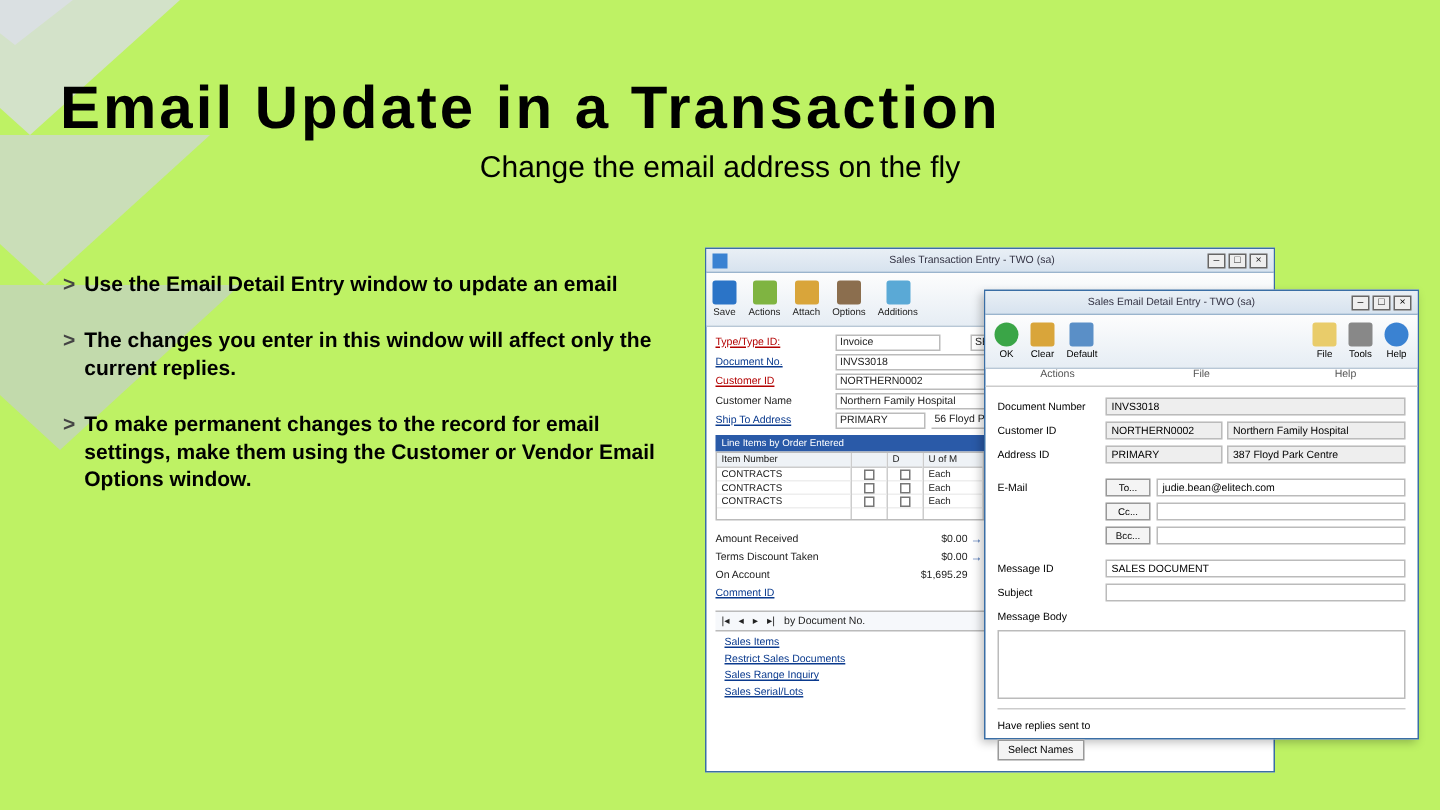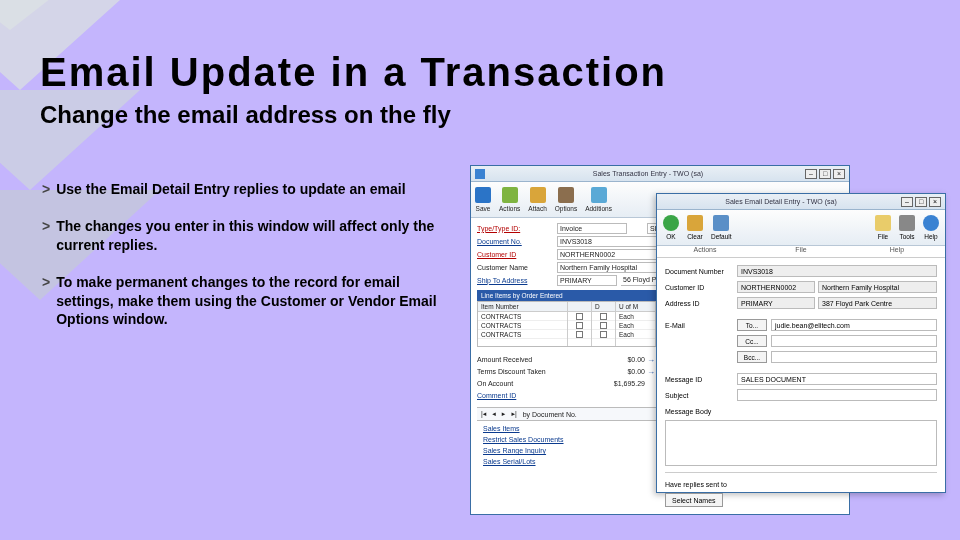--- a/index.html
+++ b/index.html
@@ -1,22 +1,22 @@
 <!DOCTYPE html>
 <html><head>
 <meta charset="utf-8">
 <style>
   * { box-sizing: border-box; margin: 0; padding: 0; }
   html, body { width: 960px; height: 540px; overflow: hidden; font-family: Arial, Helvetica, sans-serif; background: #fff; }
-  .slide { position: relative; width: 960px; height: 540px; background: #c4b5fd; }
+  .slide { position: relative; width: 960px; height: 540px; background: #bef264; }
   .bg-chevrons { position: absolute; inset: 0; z-index: 0; overflow: hidden; }
   .bg-chevrons svg { position: absolute; }
   .title-block { position: absolute; left: 40px; top: 50px; width: 880px; z-index: 2; }
   .title { font-size: 40px; font-weight: 600; letter-spacing: 2px; color: #000; }
-  .subtitle { font-size: 24px; font-weight: 700; color: #000; margin-top: 6px; }
+  .subtitle { font-size: 20px; font-weight: 400; color: #000; margin-top: 6px; text-align: center; }
   .bullets { position: absolute; left: 42px; top: 180px; width: 410px; z-index: 2; }
   .bullet { display: flex; margin-bottom: 18px; font-size: 14px; font-weight: 700; color: #000; line-height: 1.35; }
   .bullet .gt { color: #444; margin-right: 6px; }
   .screenshots { position: absolute; left: 470px; top: 165px; width: 480px; height: 370px; z-index: 2; }
   
   .win1 { position: absolute; left: 0; top: 0; width: 380px; height: 350px; background: #fff; border: 1px solid #3a6ea5; font-size: 7px; color: #222; }
   .win1 .titlebar { height: 16px; background: linear-gradient(#e9eff5,#d7e3ef); display:flex; align-items:center; padding:0 4px; border-bottom:1px solid #9ab4cd; }
   .win1 .titlebar .ticon { width:10px; height:10px; background:#3a82d2; margin-right:6px; }
   .win1 .titlebar .ttext { flex:1; text-align:center; color:#334; font-size:7px; }
   .winctrls { display:flex; gap:2px; }
@@ -81,21 +81,21 @@
   </div>
 
   <div class="title-block">
     <div class="title">Email Update in a Transaction</div>
     <div class="subtitle">Change the email address on the fly</div>
   </div>
 
   <div class="bullets">
     <div class="bullet">
         <span class="gt">&gt;</span>
-        <span>Use the Email Detail Entry replies to update an email</span>
+        <span>Use the Email Detail Entry window to update an email</span>
       </div>
     <div class="bullet">
         <span class="gt">&gt;</span>
         <span>The changes you enter in this window will affect only the current replies.</span>
       </div>
     <div class="bullet">
         <span class="gt">&gt;</span>
         <span>To make permanent changes to the record for email settings, make them using the Customer or Vendor Email Options window.</span>
       </div>
   </div>

